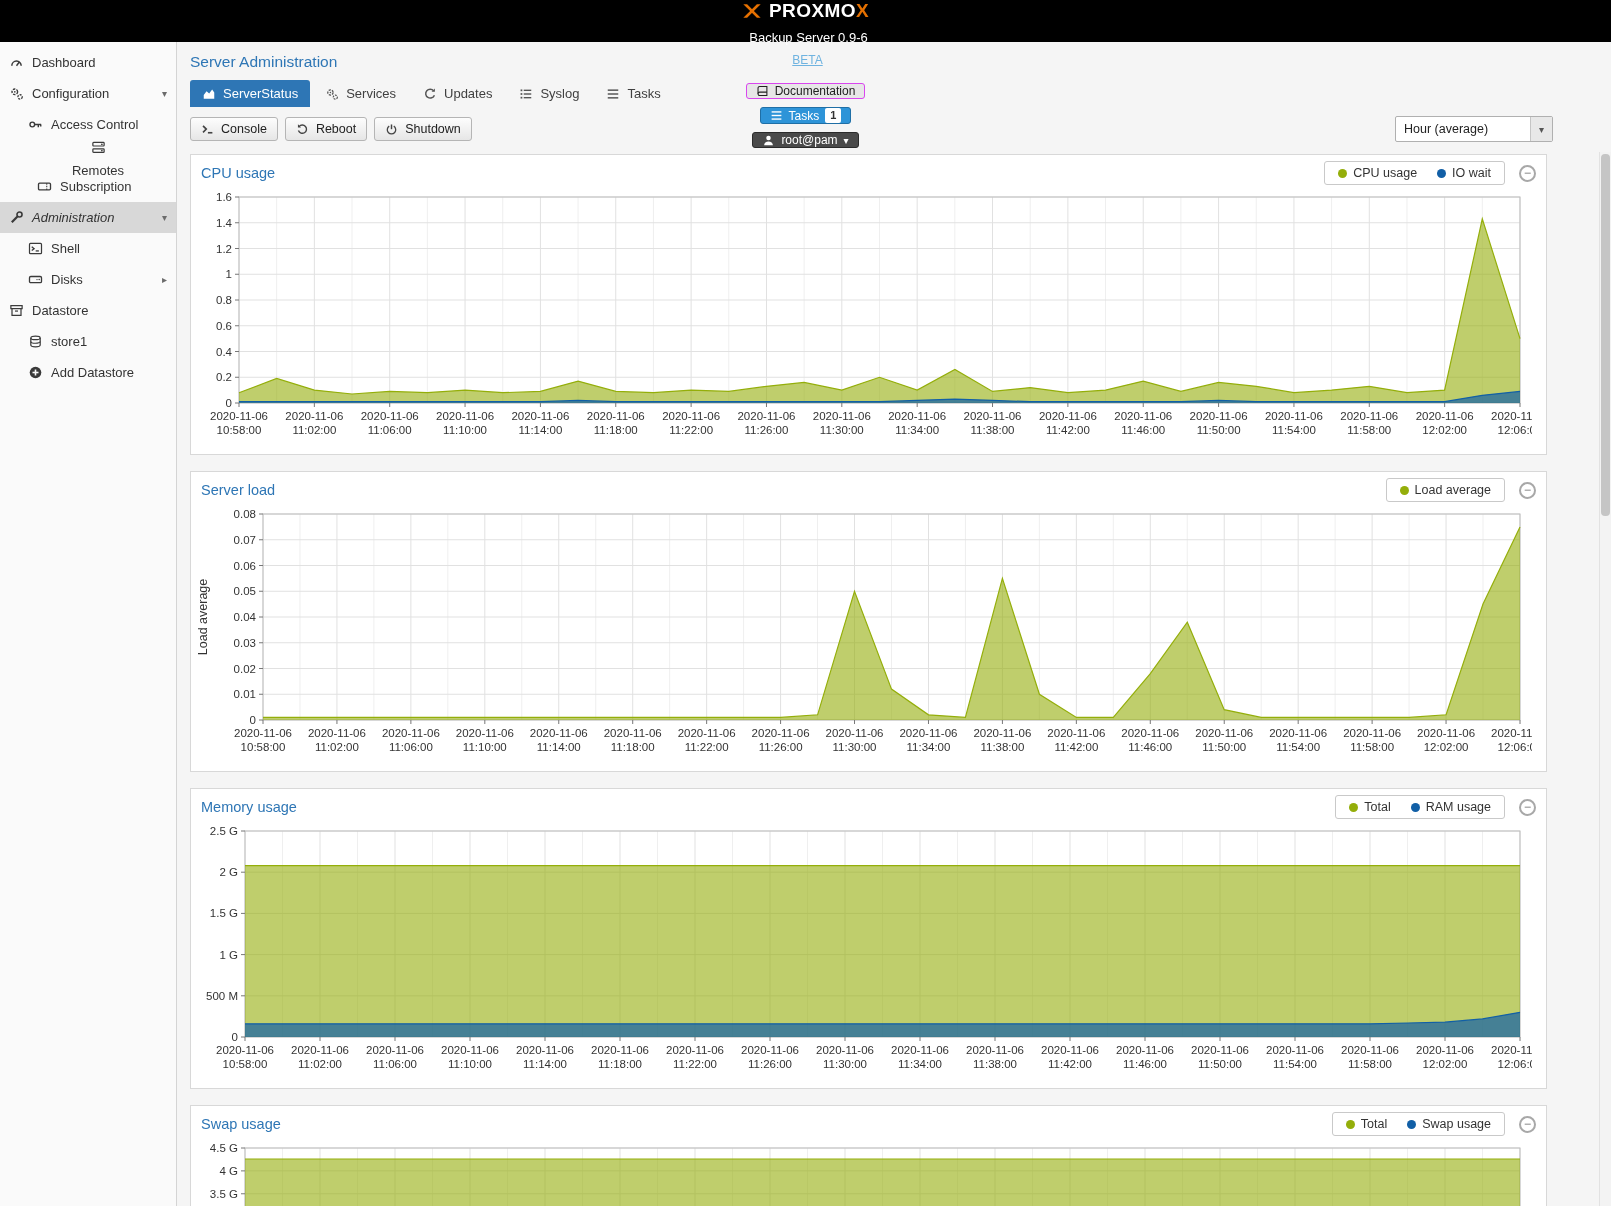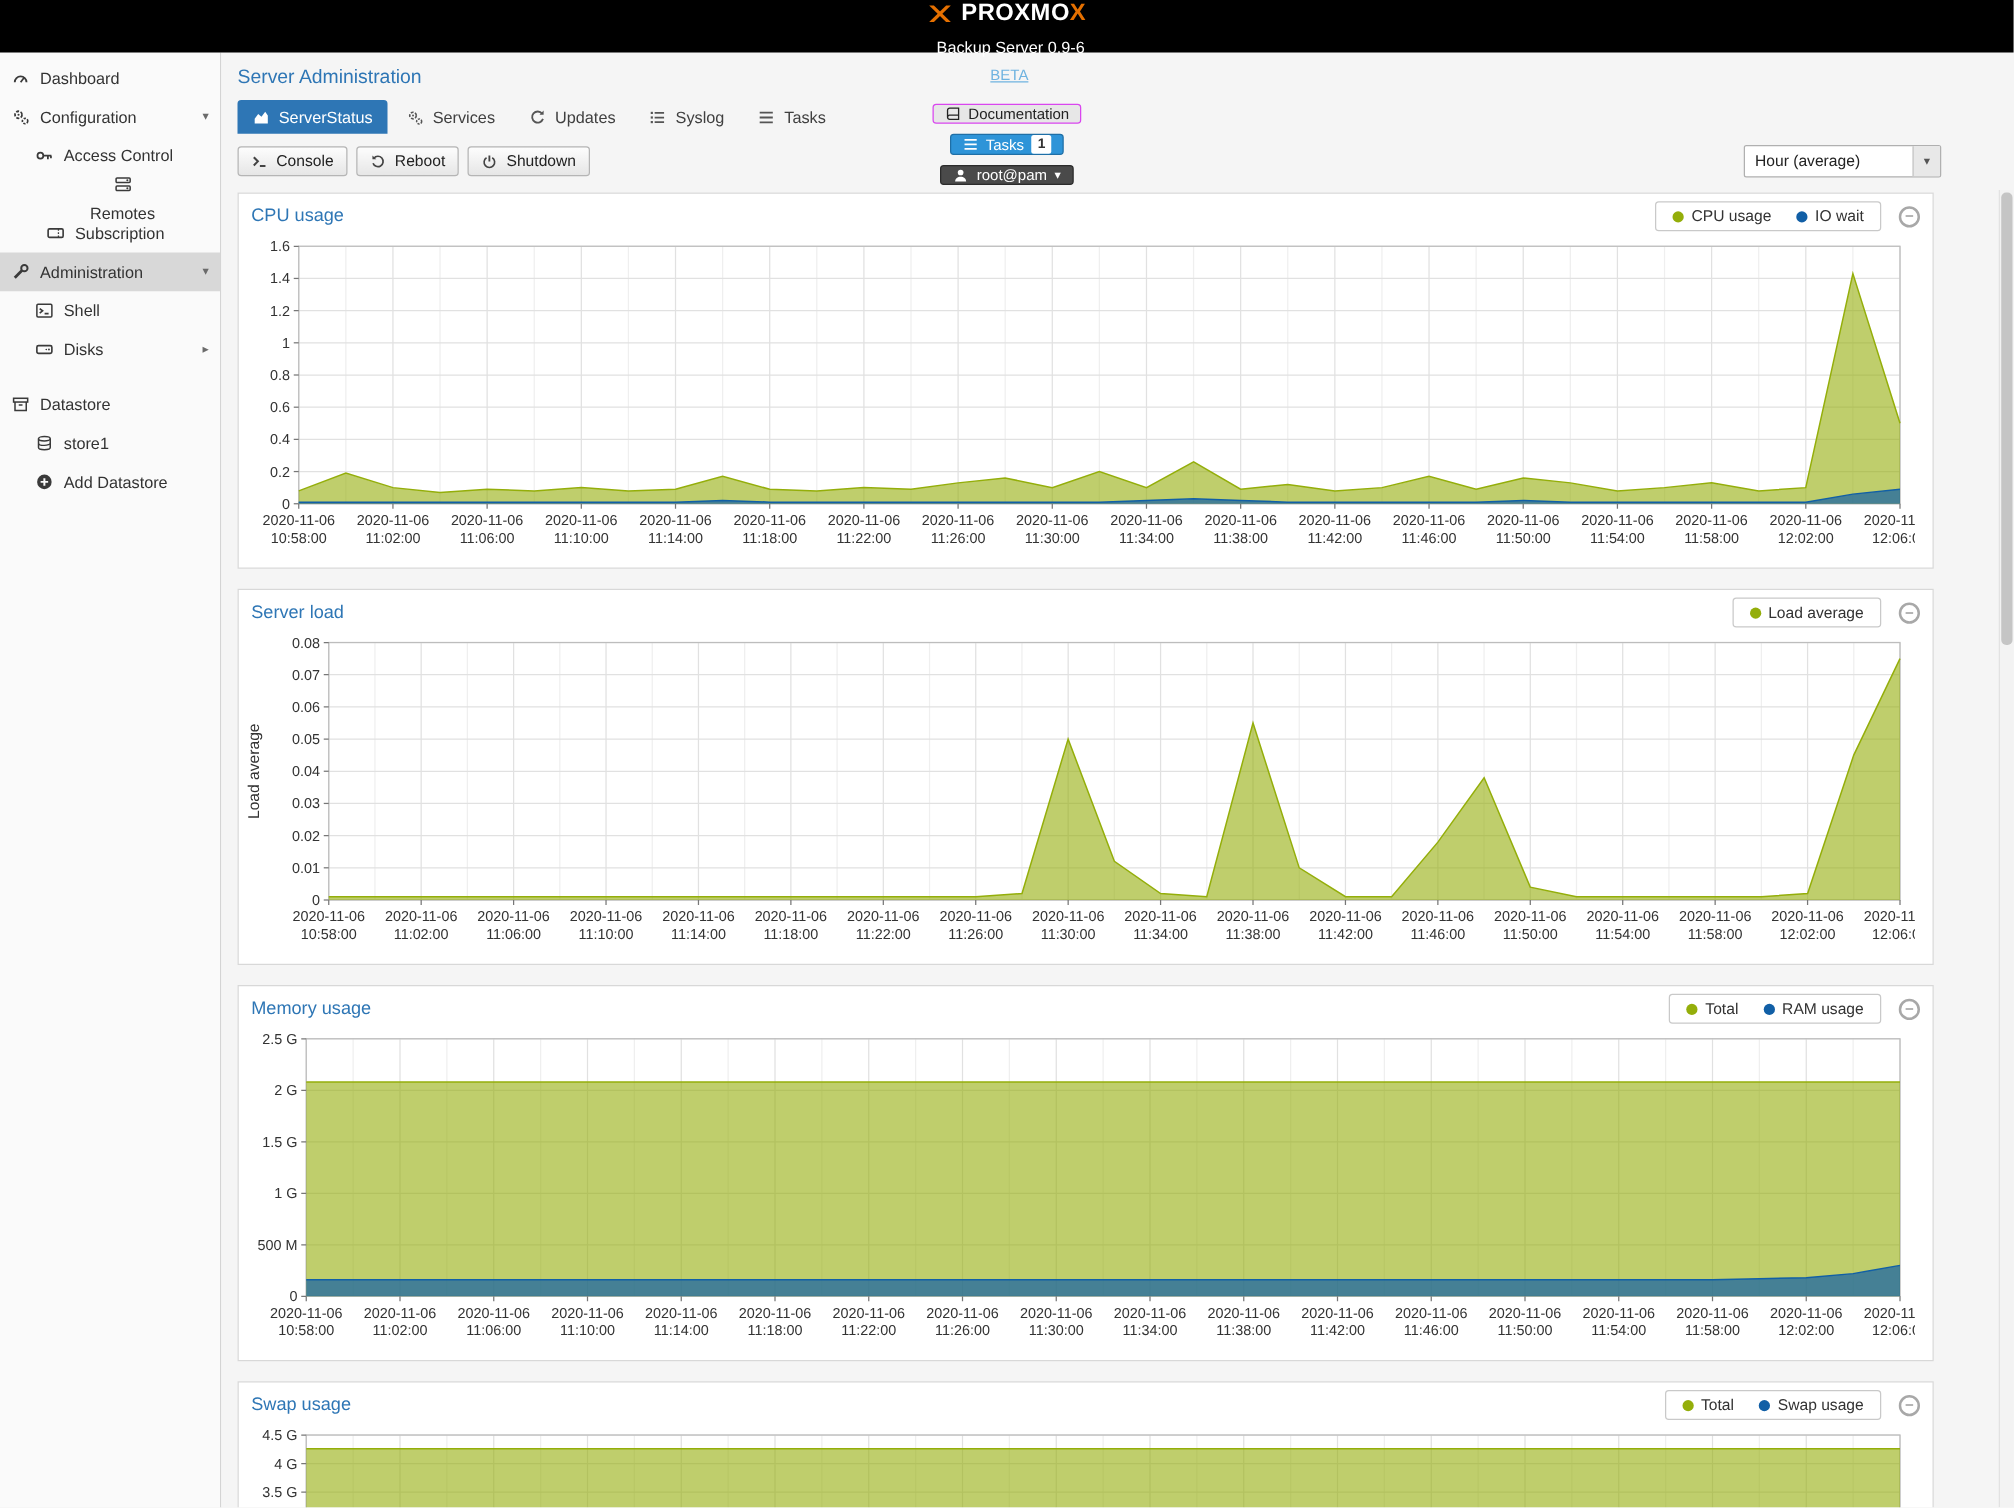--- a/index.html
+++ b/index.html
@@ -18,21 +18,21 @@
   .hbtn .icn { width:13px; height:13px; }
   .hbtn.doc { background:#e7e7e7; border:1px solid #d946ef; color:#222; }
   .hbtn.tasks { background:#2e94d8; border:1px solid #1f6fa6; color:#fff; }
   .badge { background:#fff; color:#333; font-size:11px; font-weight:bold; padding:0 5px; border-radius:2px; line-height:15px; }
   .hbtn.user { background:#4a4a4a; border:1px solid #2b2b2b; color:#fff; }
   .chev { font-size:10px; color:inherit; }
 
   
   .sidebar { position:absolute; top:42px; left:0; width:177px; bottom:0; background:#fafafa; border-right:1px solid #d4d4d4; padding-top:5px;text-align:right; }
   .nav-row { height:31px; display:flex; align-items:center; gap:8px; padding-right:8px; position:relative; cursor:pointer; color:#333; font-size:13px; }
-  .nav-row.selected { background:#d8d8d8; }
+  .nav-row.selected { background:#d8d8d8;font-style:italic; }
   .nav-row .icn { width:15px; height:15px; flex:none; color:#3a3a3a; }
   .nav-arrow { position:absolute; right:9px; color:#6b6b6b; font-size:10px; }
 
   
   .main { position:absolute; left:177px; top:42px; right:0; bottom:0; background:#f5f5f5; overflow:hidden; }
   .page-title { color:#2e76b5; font-size:15.5px; font-weight:normal; padding:11px 0 9px 13px; }
   .tabbar { display:flex; gap:3px; padding:0 0 0 13px; align-items:flex-end; }
   .tab { display:flex; align-items:center; gap:7px; padding:6px 12px; border-radius:3px 3px 0 0; color:#404040; font-size:13px; cursor:pointer; }
   .tab .icn { width:14px; height:14px; color:#555; }
   .tab.active { background:#2e76b5; color:#fff; }
@@ -164,21 +164,21 @@
     </div>
     <div class="nav-row" style="padding-left: 28px;">
       <svg class="icn" viewBox="0 0 16 16">
         <rect x="1.6" y="4.8" width="12.8" height="6.6" rx="1.4" fill="none" stroke="currentColor" stroke-width="1.4"></rect>
         <circle cx="11.9" cy="8.1" r="0.8" fill="currentColor"></circle>
         <circle cx="9.6" cy="8.1" r="0.7" fill="currentColor"></circle>
       </svg>
       <span>Disks</span>
       <span class="nav-arrow">▸</span>
     </div>
-    <div class="nav-row" style="padding-left: 9px; margin-top: 13px;">
+    <div class="nav-row" style="padding-left: 9px;">
       <svg class="icn" viewBox="0 0 16 16">
         <rect x="2" y="2.8" width="12" height="3.2" fill="none" stroke="currentColor" stroke-width="1.3"></rect>
         <path d="M3.2 6v7.2h9.6V6" fill="none" stroke="currentColor" stroke-width="1.3"></path>
         <line x1="6.4" y1="8.6" x2="9.6" y2="8.6" stroke="currentColor" stroke-width="1.3"></line>
       </svg>
       <span>Datastore</span>
     </div>
     <div class="nav-row" style="padding-left: 28px;">
       <svg class="icn" viewBox="0 0 16 16">
         <ellipse cx="8" cy="4.2" rx="5" ry="1.9" fill="none" stroke="currentColor" stroke-width="1.3"></ellipse>

